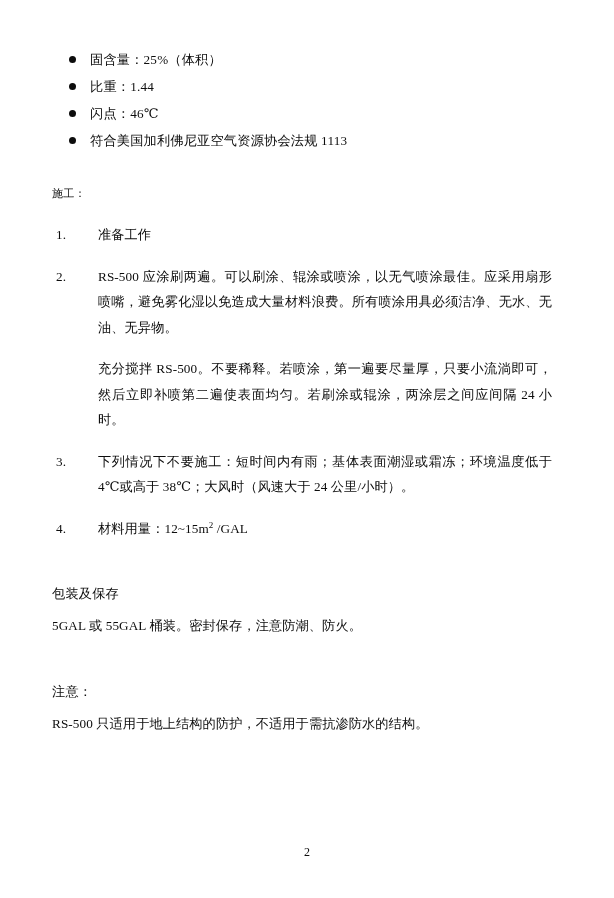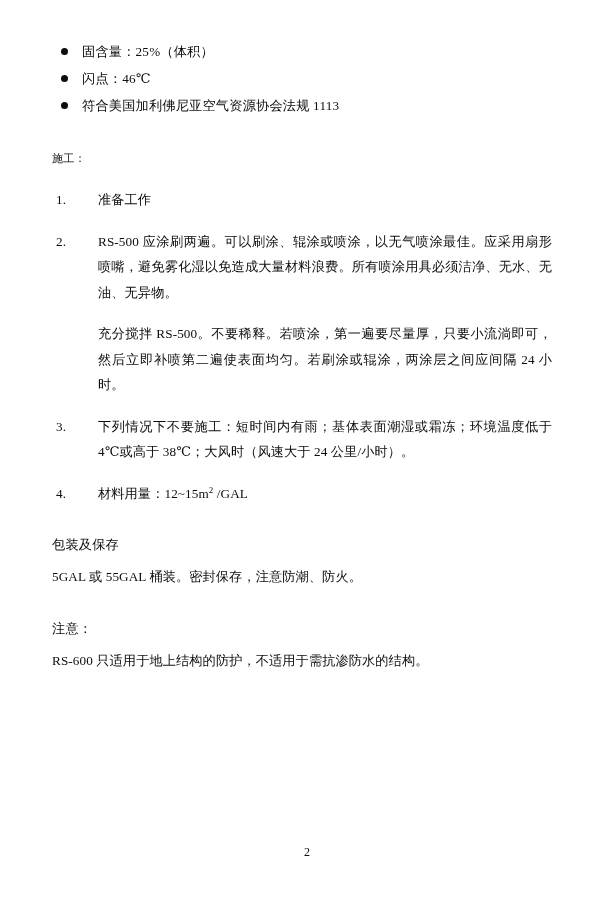--- a/index.html
+++ b/index.html
@@ -18,21 +18,21 @@
   .page {
     position: absolute;
     left: 0; top: 0;
     width: 614px;
     height: 898px;
     box-sizing: border-box;
     padding: 38px 46px 30px 52px;
   }
   .bullet-list {
     list-style: none;
-    margin: 0;
+    margin: 8px;
     padding: 0;
   }
   .bullet-list li {
     position: relative;
     padding-left: 30px;
     font-size: 13.2px;
     line-height: 27px;
     letter-spacing: 0.2px;
   }
   .bullet-list li .dot {
@@ -71,21 +71,21 @@
     font-size: 13.2px;
     line-height: 25.5px;
   }
   .para {
     margin: 16px;
   }
   .para + .para {
     margin-top: 13px;
   }
   .block {
-    margin-top: 26px;
+    margin-top: 40px;
   }
   .block .title {
     font-size: 13.2px;
     line-height: 26px;
     letter-spacing: 0.2px;
   }
   .block .body {
     font-size: 13.2px;
     line-height: 26px;
     margin-top: 6px;
@@ -108,20 +108,24 @@
 </style>
 </head>
 <body>
 
 <div class="page">
 
   <ul class="bullet-list">
     <li>
       <span class="dot"></span>
       <span>固含量：25%（体积）</span>
+    </li>
+    <li>
+      <span class="dot"></span>
+      <span>比重：1.44</span>
     </li>
     <li>
       <span class="dot"></span>
       <span>闪点：46℃</span>
     </li>
     <li>
       <span class="dot"></span>
       <span>符合美国加利佛尼亚空气资源协会法规 1113</span>
     </li>
   </ul>
@@ -148,17 +152,17 @@
     </li>
   </ol>
 
   <div class="block">
     <div class="title">包装及保存</div>
     <div class="body">5GAL 或 55GAL 桶装。密封保存，注意防潮、防火。</div>
   </div>
 
   <div class="block">
     <div class="title">注意：</div>
-    <div class="body">RS-600 只适用于地上结构的防护，不适用于需抗渗防水的结构。</div>
+    <div class="body">RS-500 只适用于地上结构的防护，不适用于需抗渗防水的结构。</div>
   </div>
 
   <div class="page-number">2</div>
 </div>
 
 </body></html>

